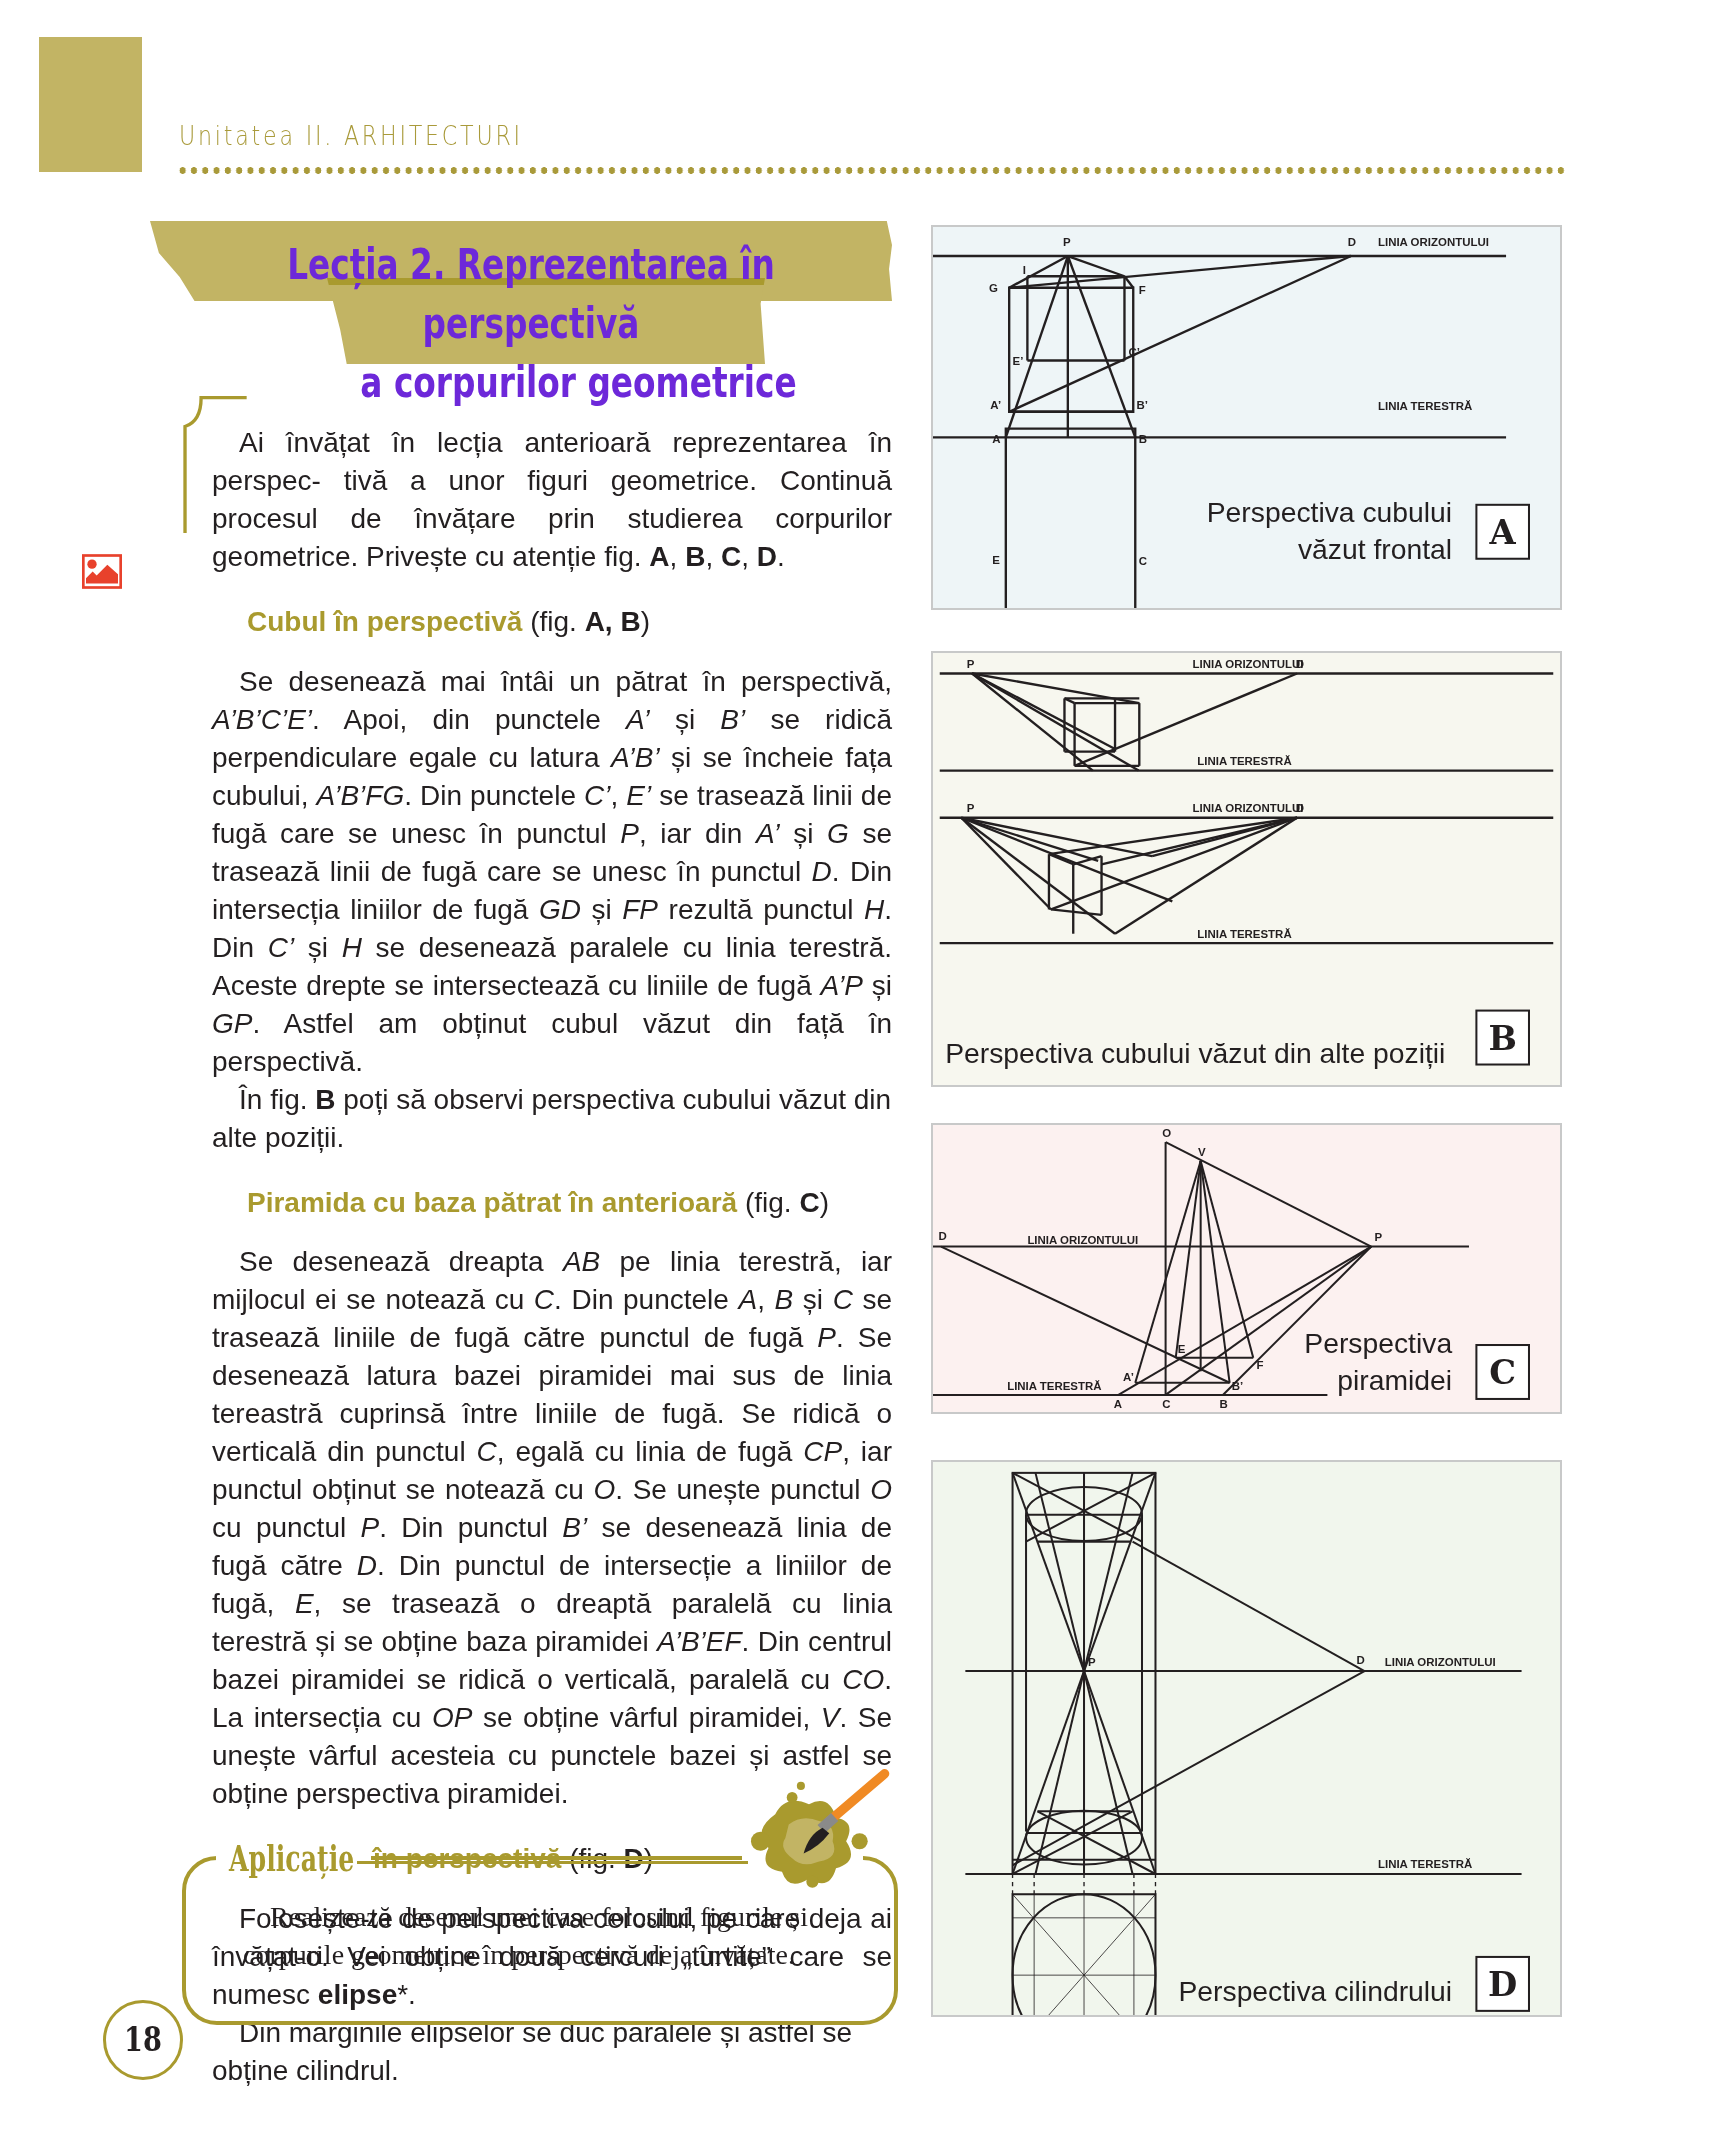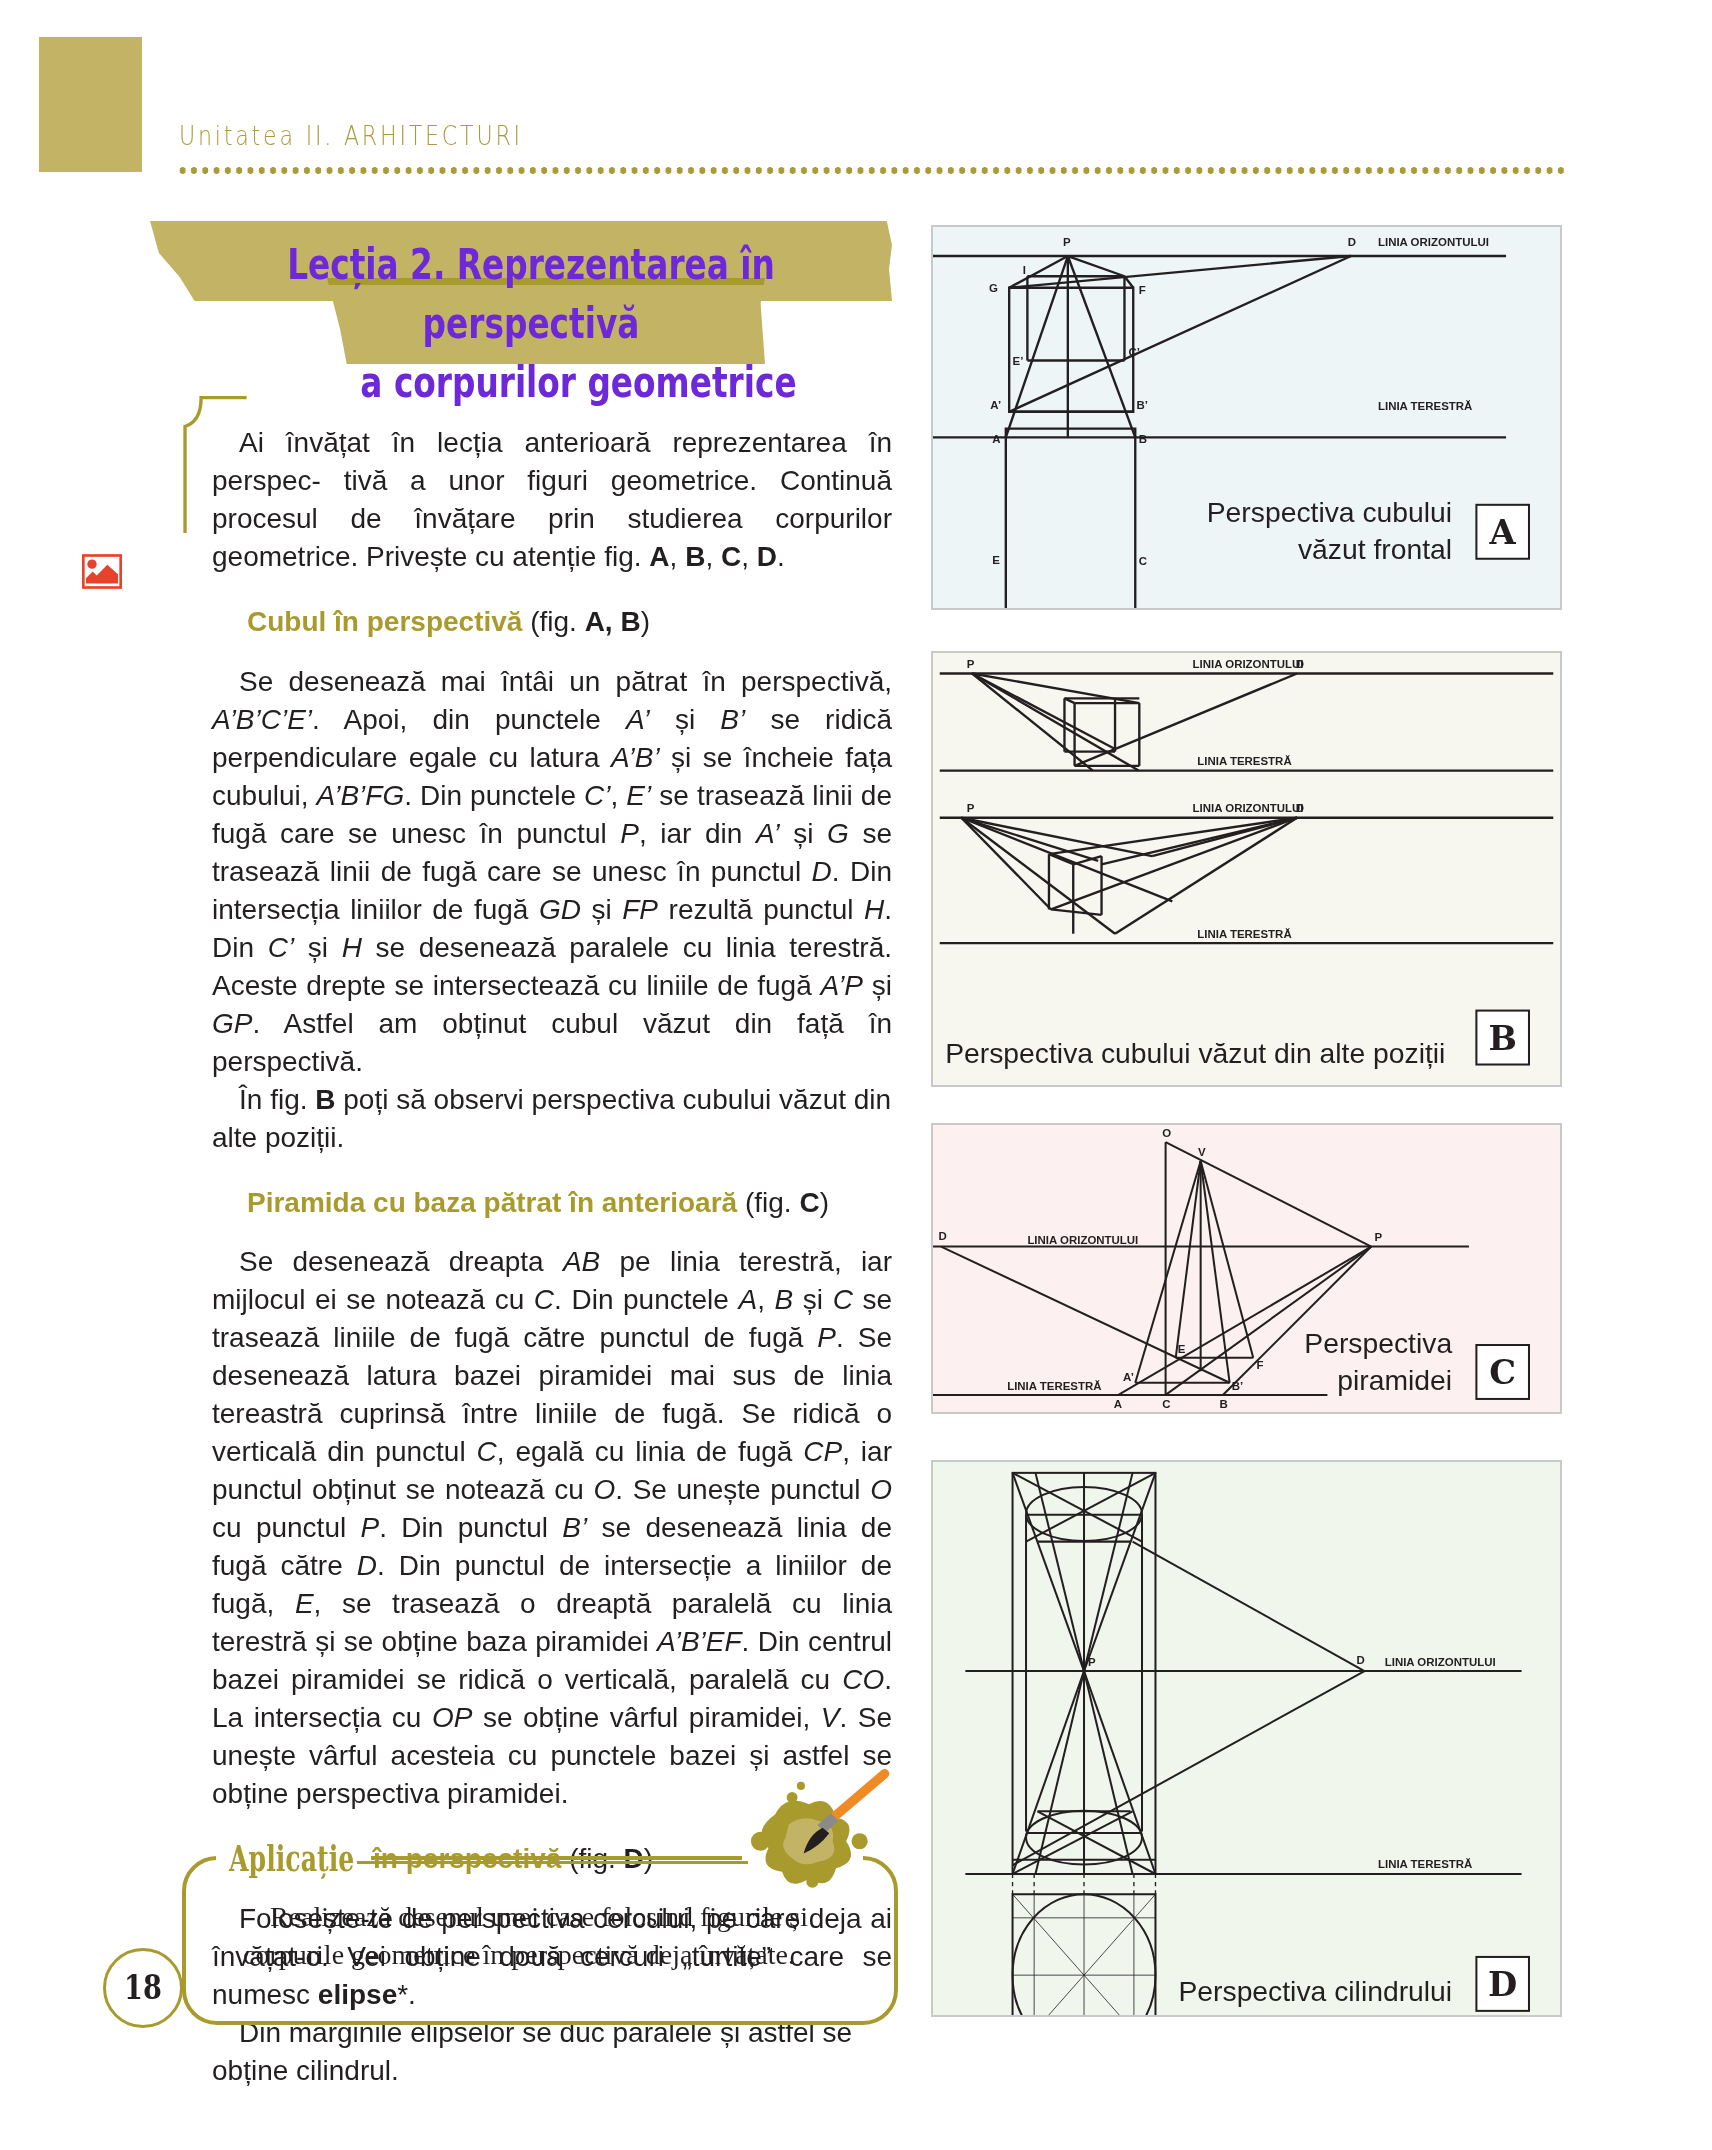--- a/index.html
+++ b/index.html
@@ -23,21 +23,21 @@
   .gold{color:#a99a2e;font-weight:bold;}
   i{font-style:italic;}
   b{font-weight:bold;}
   .appl-box{position:absolute;left:182px;top:1856px;width:708px;height:161px;border:4px solid #a99a2e;border-radius:35px;}
   .appl-mask{position:absolute;background:#fff;}
   .appl-title{position:absolute;left:229px;top:1838px;font-family:"DejaVu Serif","Liberation Serif",serif;font-weight:bold;font-size:35px;color:#a99a2e;transform:scaleX(0.72);transform-origin:left;}
   .appl-line{position:absolute;left:357px;top:1861px;width:391px;height:3.4px;background:#a99a2e;}
   .appl-text{position:absolute;left:243px;top:1898px;width:620px;font-size:28px;line-height:38px;}
   .appl-text p{margin:0;text-indent:27px;font-family:Liberation Serif, serif;}
   .brush{position:absolute;left:728px;top:1767px;width:162px;height:135px;}
-  .page-num{position:absolute;left:103px;top:1948px;width:74px;height:74px;border:3.4px solid #a99a2e;border-radius:50%;}
+  .page-num{position:absolute;left:103px;top:2000px;width:74px;height:74px;border:3.4px solid #a99a2e;border-radius:50%;}
   .page-num span{position:absolute;left:0;right:0;top:16px;text-align:center;font-family:"DejaVu Serif","Liberation Serif",serif;font-weight:bold;font-size:34px;transform:scaleX(0.8);}
   .fig{position:absolute;left:931px;width:627px;border:2.7px solid #c8c9c9;}
   .fig svg{position:absolute;left:0;top:0;}
   .fig text.lbl{font-family:"Liberation Sans","DejaVu Sans",sans-serif;font-weight:bold;font-size:17px;fill:#231f20;}
   .fig text.cap{font-family:"Liberation Sans Narrow","Liberation Sans",sans-serif;font-size:42px;fill:#231f20;}
   .fig text.letter{font-family:"DejaVu Serif","Liberation Serif",serif;font-weight:bold;font-size:50px;fill:#231f20;}
   .figA{top:225px;height:381px;background:#eef5f7;}
   .figB{top:651px;height:432px;background:#f7f7ef;}
   .figC{top:1123px;height:287px;background:#fcf1f0;}
   .figD{top:1460px;height:553px;background:#f1f6ed;}

